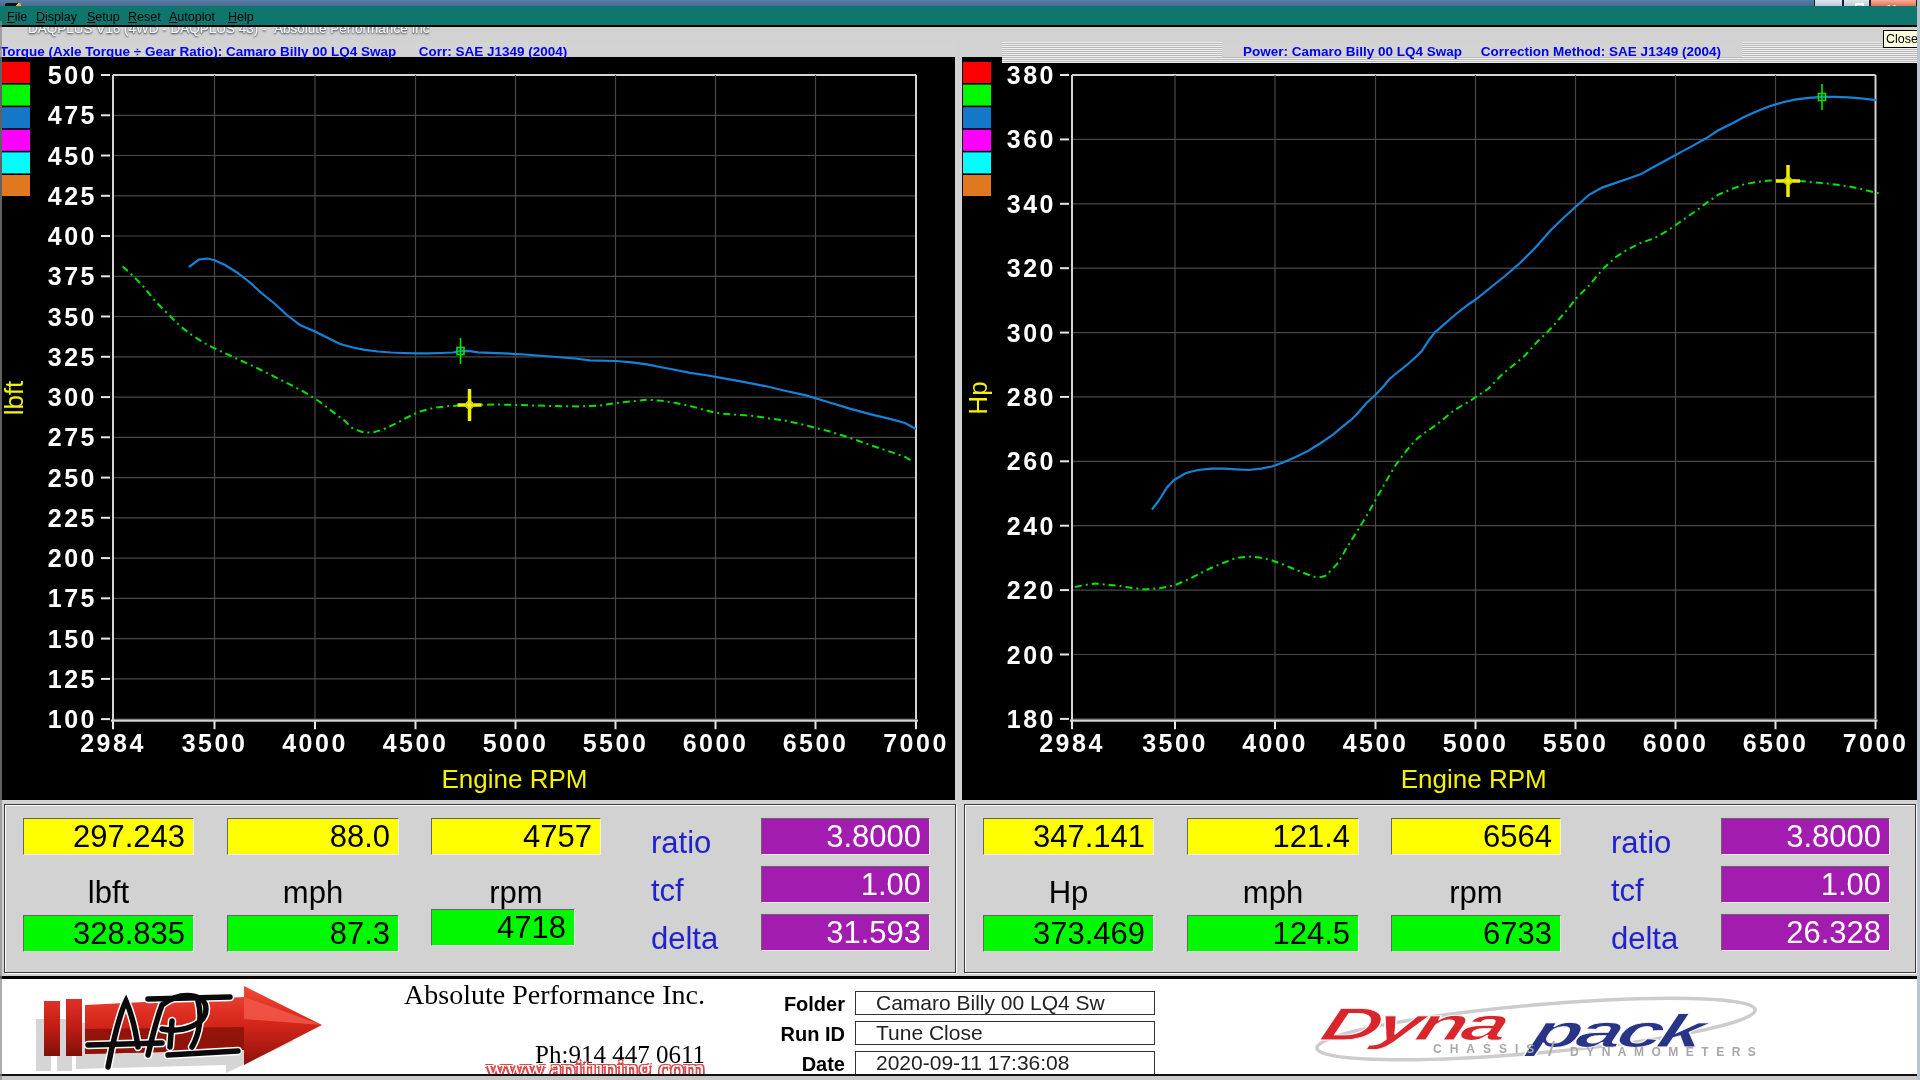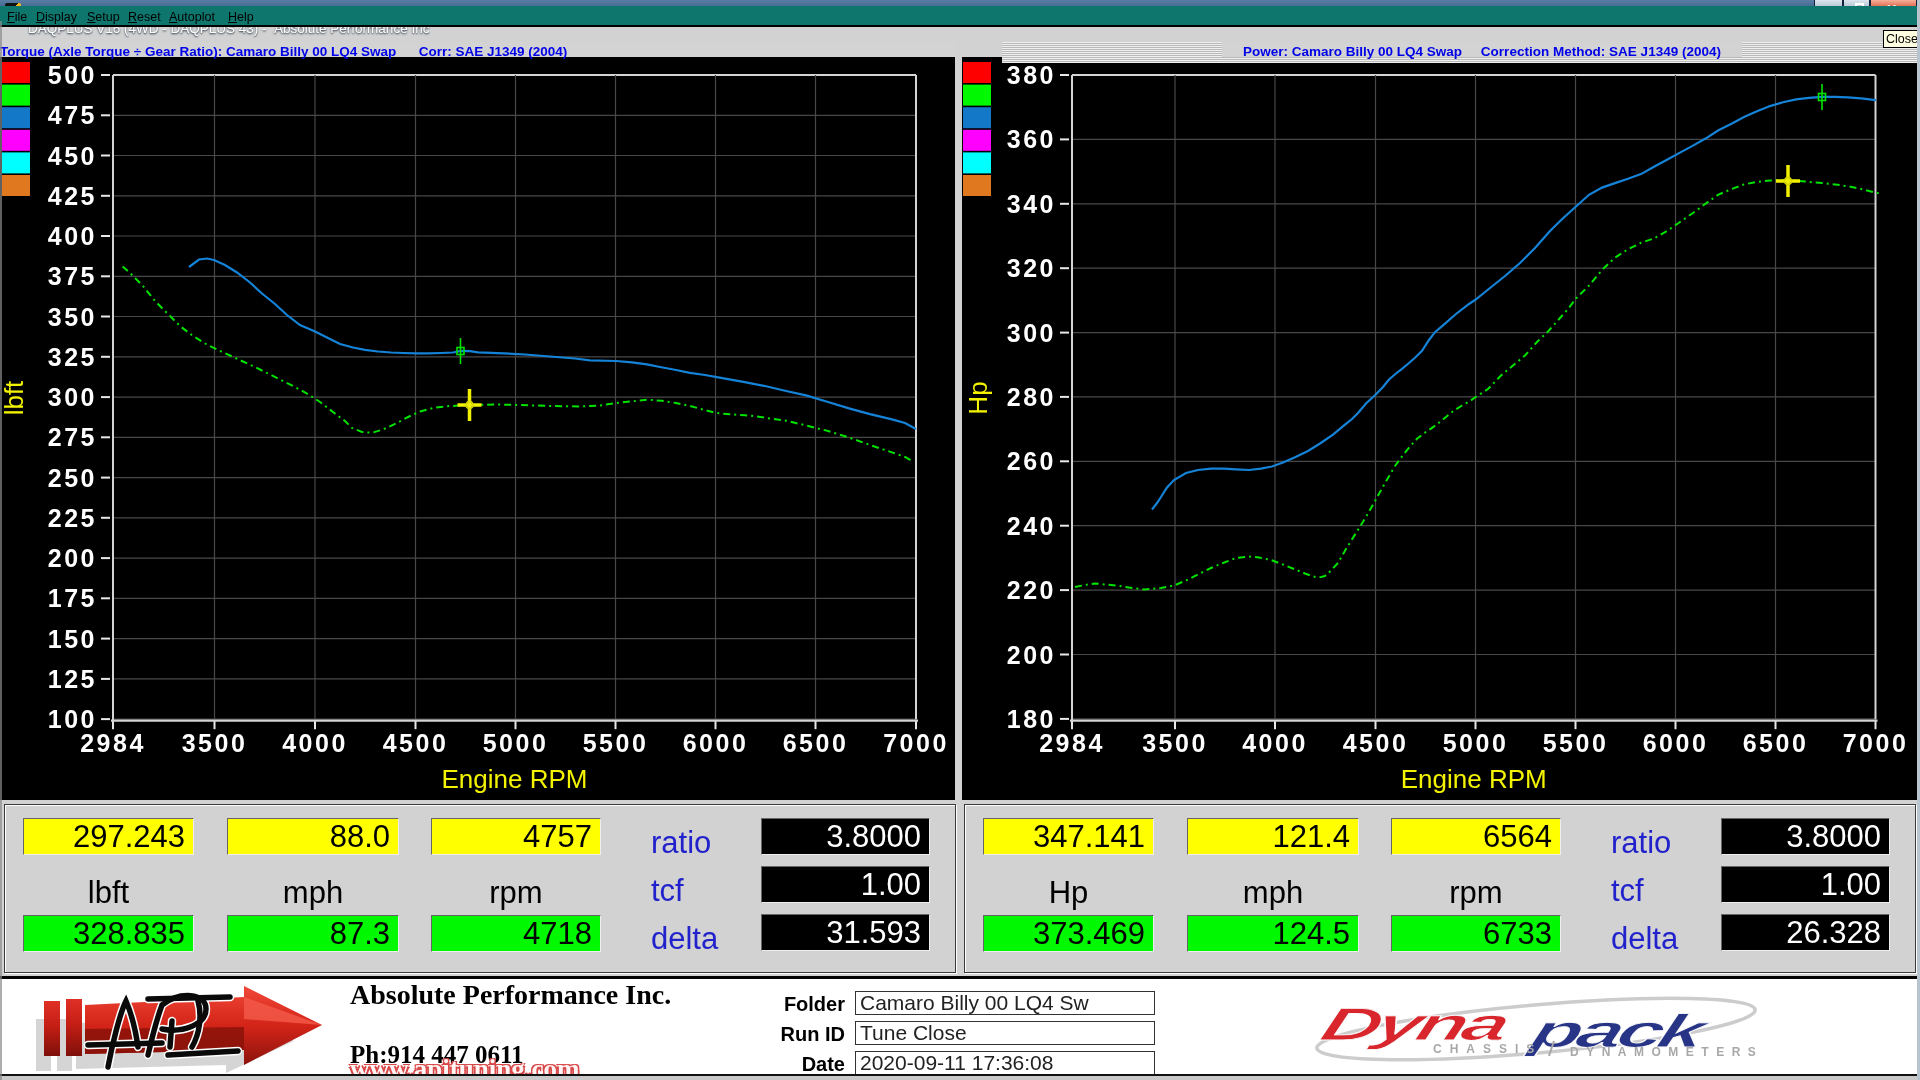--- a/index.html
+++ b/index.html
@@ -25,35 +25,35 @@
 #blackL {position:absolute;left:0;top:57px;width:955px;height:743px;background:#000}
 #blackR {position:absolute;left:962px;top:57px;width:958px;height:743px;background:#000}
 #charts {position:absolute;left:0;top:0}
 .ax {font-size:25px;font-weight:bold;fill:#fff;letter-spacing:2.5px;font-family:"Liberation Sans",sans-serif}
 .cap {font-size:26px;fill:#f3f300;font-family:"Liberation Sans",sans-serif}
 .dpanel {position:absolute;top:804px;width:952px;height:169px;background:#d2d2d2;border:1px solid #3a3a3a;box-shadow:inset 1px 1px 0 #fff,1px 1px 0 #fff}
 .ybox,.gbox,.bbox {position:absolute;height:37px;font-size:31px;line-height:35px;text-align:right;padding-right:8px;
  border:1px solid;border-color:#666 #eee #eee #666}
 .ybox {background:#ffff00;color:#000}
 .gbox {background:#00f800;color:#000}
-.bbox {background:#000000;color:#fff;width:169px}
+.bbox {background:#a21caf;color:#fff;width:169px}
 .dlab {position:absolute;font-size:31px;color:#000;text-align:center}
 .blab {position:absolute;font-size:31px;color:#2222cc}
 #botstrip {position:absolute;left:0;top:976px;width:1920px;height:100px;background:#fff;border-top:3px solid #000}
 .aptlogo {position:absolute;left:18px;top:4px}
 .dynlogo {position:absolute;left:1308px;top:14px}
-#addr {position:absolute;left:350px;top:0;width:355px;height:100px;text-align:left;font-family:"Liberation Serif",serif;font-weight:bold;color:#000}
+#addr {position:absolute;left:350px;top:0;width:355px;height:100px;text-align:right;font-family:"Liberation Serif",serif;font-weight:normal;color:#000}
 #addr div {position:absolute;left:0;width:355px}
 #addr .l1 {top:0;font-size:28px}
 #addr .l2 {top:21px;font-size:26px;color:#0c0c6e;text-shadow:1px 0 0 #2b66ff,-1px 0 0 #2b66ff}
 #addr .l3 {top:42px;font-size:26px;color:#0c0c6e;text-shadow:1px 0 0 #2b66ff,-1px 0 0 #2b66ff}
 #addr .l4 {top:62px;font-size:25px}
 #addr .l5 {top:75px;font-size:27px;color:#fff5f5;text-shadow:-1.5px -1.5px 0 #d84848,1.5px -1.5px 0 #d84848,-1.5px 1.5px 0 #d84848,1.5px 1.5px 0 #d84848,0 2px 2px #efa0a0}
 .flab {position:absolute;font-size:20px;font-weight:bold;color:#000;text-align:right;width:80px}
-.fbox {position:absolute;left:855px;width:300px;height:24px;background:#fff;border:1px solid #333;font-size:21px;color:#222;padding-left:4px;line-height:22px;white-space:nowrap;overflow:hidden}
+.fbox {position:absolute;left:855px;width:300px;height:24px;background:#fff;border:1px solid #333;font-size:21px;color:#222;padding-left:20px;line-height:22px;white-space:nowrap;overflow:hidden}
 #tooltip {position:absolute;left:1883px;top:30px;width:38px;height:18px;background:#ffffe1;border:1px solid #000;font-size:12.5px;line-height:16px;text-align:center;color:#000}
 #rightedge {position:absolute;left:1917px;top:0;width:3px;height:1080px;background:#b9c4cf}
 #leftedge {position:absolute;left:0;top:21px;width:2px;height:1059px;background:#8a8a8a;opacity:.7}
 #botline {position:absolute;left:0;top:1074px;width:1920px;height:2px;background:#111}
 #botedge {position:absolute;left:0;top:1076px;width:1920px;height:4px;background:#c9c9c9}
 </style></head>
 <body>
 <div id="blackL"></div>
 <div id="blackR"></div>
 <svg id="charts" width="1920" height="1080" viewBox="0 0 1920 1080">
@@ -256,21 +256,21 @@
   </div>
 <div class="dpanel" style="left:4px">
     <div class="ybox" style="left:18px;top:13px;width:171px">297.243</div>
     <div class="ybox" style="left:222px;top:13px;width:172px">88.0</div>
     <div class="ybox" style="left:426px;top:13px;width:170px">4757</div>
     <div class="dlab" style="left:18px;top:70px;width:171px">lbft</div>
     <div class="dlab" style="left:222px;top:70px;width:172px">mph</div>
     <div class="dlab" style="left:426px;top:70px;width:170px">rpm</div>
     <div class="gbox" style="left:18px;top:110px;width:171px">328.835</div>
     <div class="gbox" style="left:222px;top:110px;width:172px">87.3</div>
-    <div class="gbox" style="left:426px;top:110px;width:170px">4718</div>
+    <div class="gbox" style="left:426px;top:104px;width:144px">4718</div>
     <div class="blab" style="left:646px;top:20px">ratio</div>
     <div class="blab" style="left:646px;top:68px">tcf</div>
     <div class="blab" style="left:646px;top:116px">delta</div>
     <div class="bbox" style="left:756px;top:13px">3.8000</div>
     <div class="bbox" style="left:756px;top:61px">1.00</div>
     <div class="bbox" style="left:756px;top:109px">31.593</div>
   </div>
 <div class="dpanel" style="left:964px">
     <div class="ybox" style="left:18px;top:13px;width:171px">347.141</div>
     <div class="ybox" style="left:222px;top:13px;width:172px">121.4</div>

